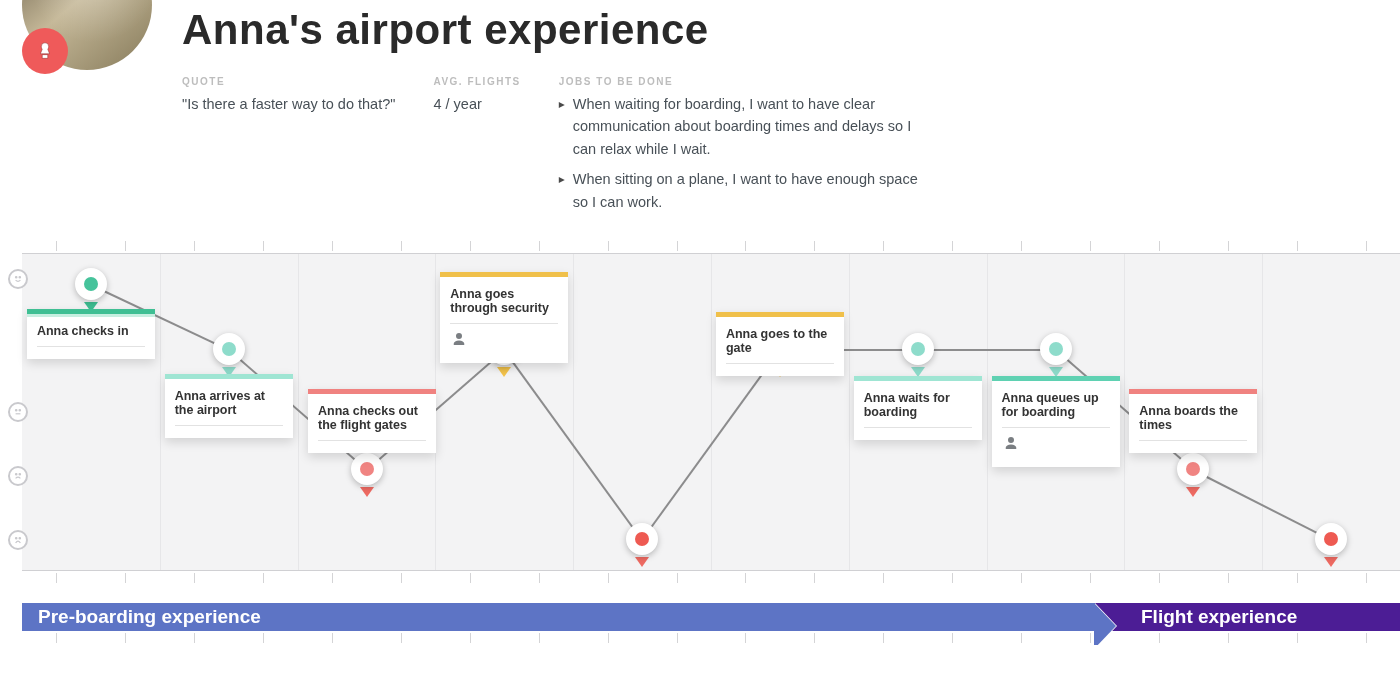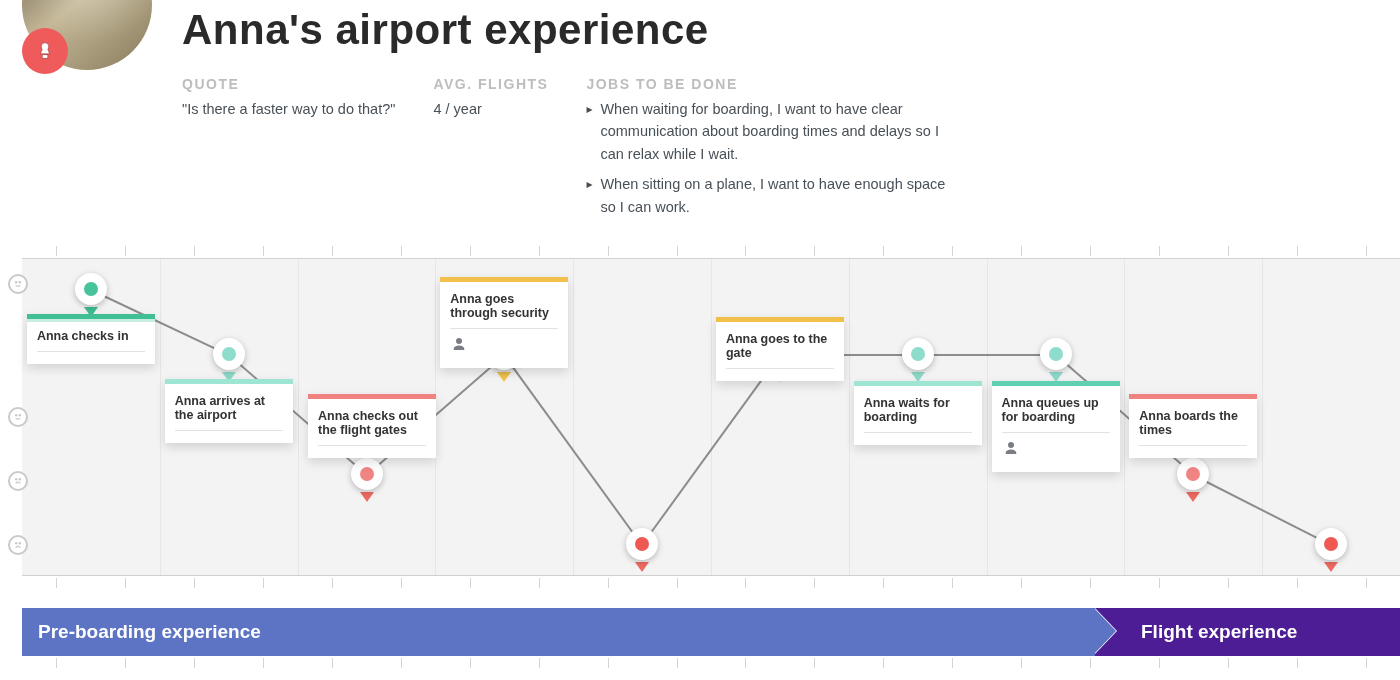--- a/index.html
+++ b/index.html
@@ -42,21 +42,21 @@
   }
   .avatar-badge svg { width: 22px; height: 22px; fill:#fff; stroke:#7f1f1f; stroke-width:0.5;}
   .header-main { flex: 1; padding-top: 6px; }
   .title {
     font-size: 42px; font-weight: 700; letter-spacing: 0.5px;
     color: #2a2a2a; margin-bottom: 22px;
   }
   .meta-row { display: flex; gap: 38px; }
   .meta-col { }
   .meta-label {
-    font-size: 14px; font-weight: 700; letter-spacing: 1.5px;
+    font-size: 10px; font-weight: 700; letter-spacing: 1.5px;
     color: #bdbdbd; text-transform: uppercase; margin-bottom: 6px;
   }
   .meta-value, .jtbd-item {
     font-size: 14.5px; color: #485057; line-height: 1.55;
   }
   .jtbd-col { max-width: 360px; }
   .jtbd-item { display:flex; gap:8px; margin-bottom:8px; }
   .jtbd-item::before{ content:"▸"; color:#4a4a4a; font-size:12px; margin-top:2px; }
 
   
@@ -132,21 +132,21 @@
     transform:translate(-50%,0); z-index:2;
   }
   .arrow-down.red{ border-top:10px solid #ee6a62; }
   .arrow-down.teal{ border-top:10px solid #8edccb; }
   .arrow-down.green{ border-top:10px solid #3fbf93; }
   .arrow-down.yellow{ border-top:10px solid #f3c34b; }
 
   .mini-icon svg{ width:18px; height:18px; fill:#7a7e82; }
 
   
-  .phases{ display:flex; margin:18px 0 0 22px; height:48px; }
+  .phases{ display:flex; margin:18px 0 0 22px; height:28px; }
   .phase{
     position:relative; color:#fff; font-weight:800; font-size:19px;
     display:flex; align-items:center; padding-left:16px;
   }
   .phase.blue{ background:#5d74c5; flex:0 0 1073px; }
   .phase.navy{ background:#4c1d95; flex:1; padding-left:46px; }
   .phase.blue::after{
     content:""; position:absolute; right:-21px; top:0;
     border-top:23px solid transparent; border-bottom:23px solid transparent;
     border-left:22px solid #5d74c5; z-index:2;

